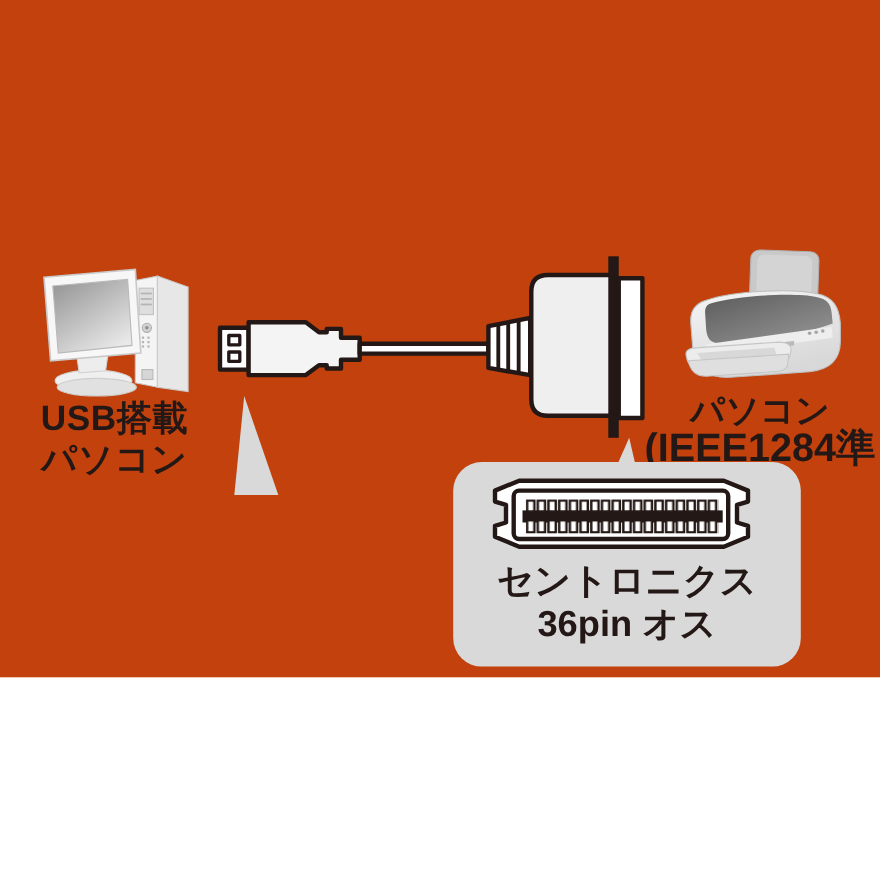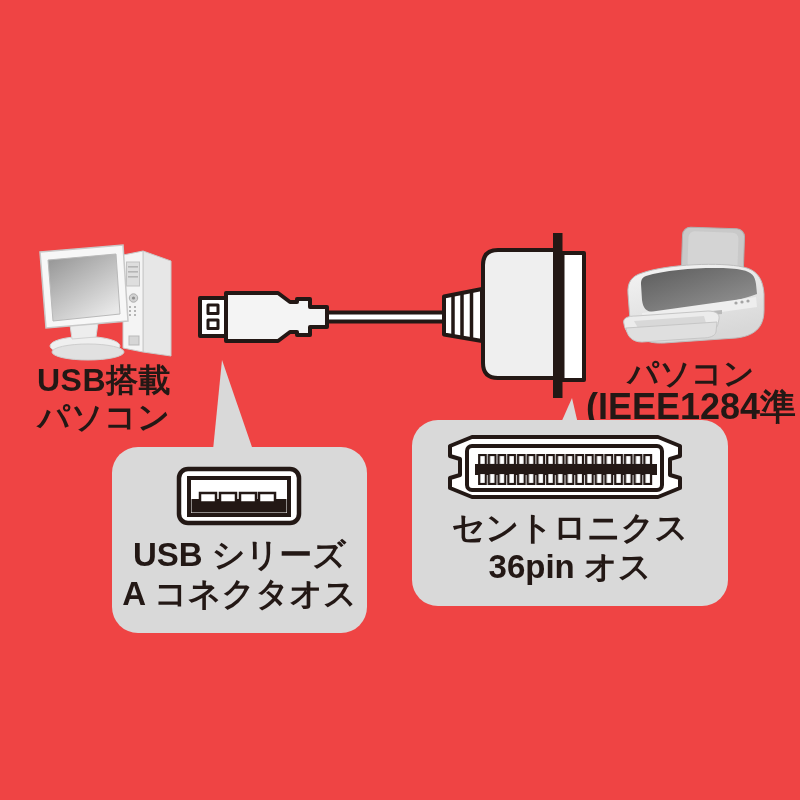--- a/index.html
+++ b/index.html
@@ -1,17 +1,17 @@
 <!DOCTYPE html>
 <html><head>
 <meta charset="utf-8">
 <style>
   html,body{margin:0;padding:0;background:#ffffff;}
   .stage{
-    position:relative;width:800px;height:800px;background:#ef4444;overflow:hidden;
+    position:relative;width:800px;height:616px;background:#c2410c;overflow:hidden;
     font-family:"Liberation Sans","DejaVu Sans",sans-serif;color:#231815;
   }
   .abs{position:absolute;}
   .label{font-weight:bold;text-align:center;color:#231815;}
   .pc-label{left:14px;top:362px;width:180px;font-size:32px;line-height:37px;letter-spacing:0.5px;}
   .printer-label{left:583px;top:357px;width:216px;font-size:31px;line-height:33px;}
   .printer-label .l2{font-size:36px;}
   .callout{
     background:#d9d9d9;border-radius:26px;
   }
@@ -129,35 +129,20 @@
     <div class="l2">(IEEE1284準拠)</div>
   </div>
 
   <svg class="abs" style="left:205px;top:356px" width="55" height="96" viewBox="0 0 55 96">
     <polygon points="17,4 8,94 48,94" fill="#d9d9d9"></polygon>
   </svg>
   <svg class="abs" style="left:543px;top:396px" width="50" height="56" viewBox="0 0 50 56">
     <polygon points="29,2 6,54 41,54" fill="#d9d9d9"></polygon>
   </svg>
 
-  <div class="abs callout callout-usb">
-    <svg class="abs" style="left:64px;top:19px" width="126" height="60" viewBox="0 0 126 60">
-      <rect x="3" y="3" width="120" height="54" rx="9" fill="#ffffff" stroke="#231815" stroke-width="4.5"></rect>
-      <rect x="13" y="12" width="100" height="37" fill="#ffffff" stroke="#231815" stroke-width="4"></rect>
-      <rect x="15.5" y="33" width="95" height="13.5" fill="#231815"></rect>
-      <rect x="24" y="27" width="16" height="9.5" fill="#ffffff" stroke="#231815" stroke-width="2.5"></rect>
-      <rect x="44" y="27" width="16" height="9.5" fill="#ffffff" stroke="#231815" stroke-width="2.5"></rect>
-      <rect x="64" y="27" width="16" height="9.5" fill="#ffffff" stroke="#231815" stroke-width="2.5"></rect>
-      <rect x="83" y="27" width="16" height="9.5" fill="#ffffff" stroke="#231815" stroke-width="2.5"></rect>
-    </svg>
-    <div class="label">
-      <div>USB シリーズ</div>
-      <div>A コネクタオス</div>
-    </div>
-  </div>
 
   <div class="abs callout callout-cn">
     <svg class="abs" style="left:30px;top:11px" width="246" height="70" viewBox="0 0 246 70">
       <defs>
         <pattern id="pinpat" patternUnits="userSpaceOnUse" x="36" y="0" width="9.72" height="70">
           <rect x="1.2" y="24" width="6.6" height="10" fill="#ffffff" stroke="#231815" stroke-width="2.2"></rect>
           <rect x="1.2" y="42" width="6.6" height="11" fill="#ffffff" stroke="#231815" stroke-width="2.2"></rect>
         </pattern>
       </defs>
       <path d="M 30 6 L 216 6 L 238 15 L 238 25 L 228 28 L 228 44 L 238 47 L 238 57 L 216 66

